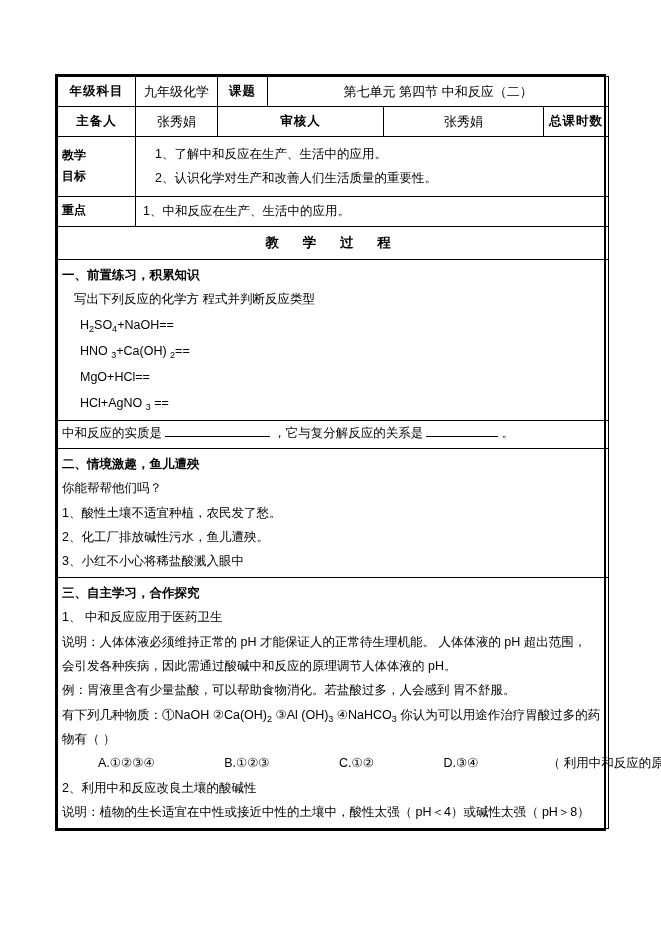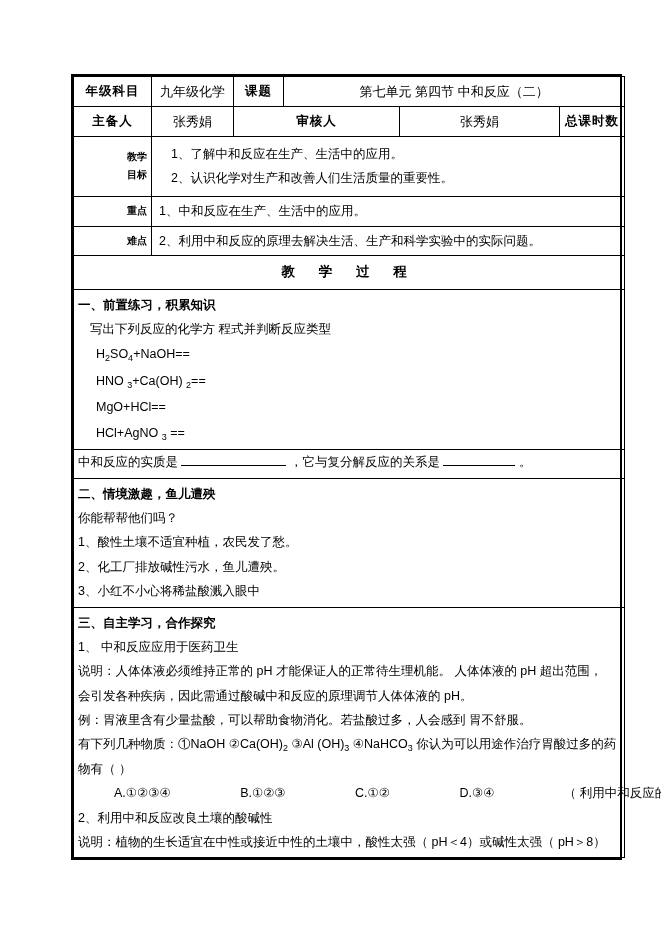--- a/index.html
+++ b/index.html
@@ -15,21 +15,21 @@
     overflow: hidden;
   }
   .page {
     position: relative;
     width: 661px;
     height: 935px;
     box-sizing: border-box;
   }
   .doc {
     position: absolute;
-    left: 71px;
+    left: 55px;
     top: 74px;
     width: 551px;
     border: 2px solid #000;
     box-sizing: border-box;
     background: #fff;
   }
   table {
     border-collapse: collapse;
     width: 100%;
     table-layout: fixed;
@@ -48,24 +48,24 @@
     font-size: 12.5px;
   }
   .hdr-val {
     text-align: center;
     font-size: 13px;
   }
   .row-head {
     height: 30px;
   }
   .twoline {
-    text-align: right;
+    text-align: left;
     font-weight: bold;
     line-height: 1.8;
-    font-size: 10px;
+    font-size: 12px;
   }
   .proc {
     text-align: center;
     font-weight: bold;
     font-size: 13.5px;
     letter-spacing: 10px;
     padding: 6px 0;
   }
   .sec-title {
     font-weight: bold;
@@ -137,24 +137,20 @@
           <div class="ln indent1">1、了解中和反应在生产、生活中的应用。</div>
           <div class="ln indent1">2、认识化学对生产和改善人们生活质量的重要性。</div>
         </td>
       </tr>
 
       <tr>
         <td class="twoline">重点</td>
         <td colspan="6" class="cellpad">1、中和反应在生产、生活中的应用。</td>
       </tr>
 
-      <tr>
-        <td class="twoline">难点</td>
-        <td colspan="6" class="cellpad">2、利用中和反应的原理去解决生活、生产和科学实验中的实际问题。</td>
-      </tr>
 
       <tr>
         <td colspan="7" class="proc">教    学    过    程</td>
       </tr>
 
       <tr>
         <td colspan="7" class="blk">
           <div class="ln sec-title">一、前置练习，积累知识</div>
           <div class="ln indent1">写出下列反应的化学方 程式并判断反应类型</div>
           <div class="eqrow">
@@ -162,21 +158,21 @@
             <span>HNO <sub>3</sub>+Ca(OH) <sub>2</sub>==</span>
           </div>
           <div class="eqrow">
             <span class="left">MgO+HCl==</span>
             <span>HCl+AgNO <sub>3</sub> ==</span>
           </div>
         </td>
       </tr>
 
       <tr>
-        <td colspan="7" style="border-top:none;padding:0 4px 3px 4px;">
+        <td colspan="7" style="border-top:none;padding:0 4px 3px 4px;font-family:Liberation Serif, serif;">
           <span class="ln">中和反应的实质是</span>
           <span class="u u100"></span>
           <span class="ln">，它与复分解反应的关系是</span>
           <span class="u u70"></span>
           <span class="ln">。</span>
         </td>
       </tr>
 
       <tr>
         <td colspan="7" class="blk">

